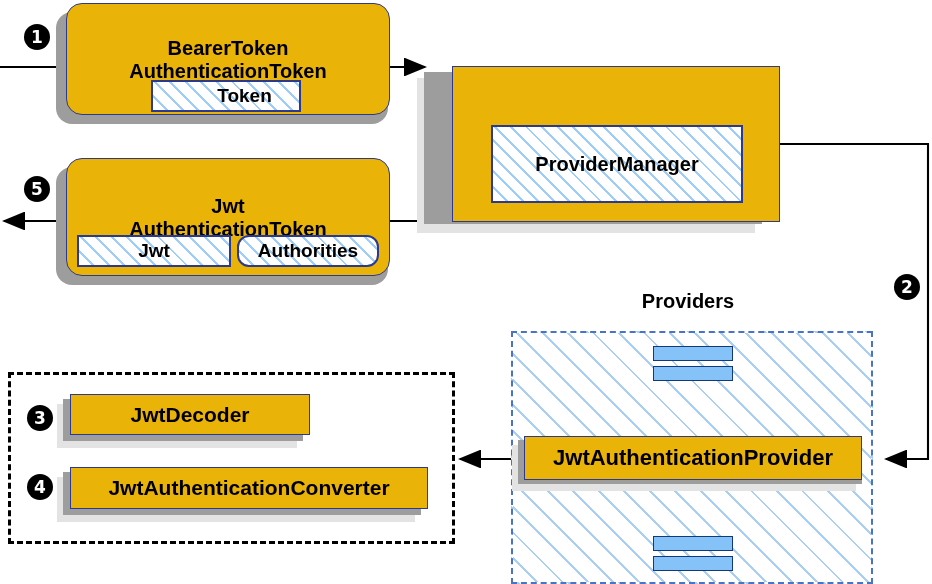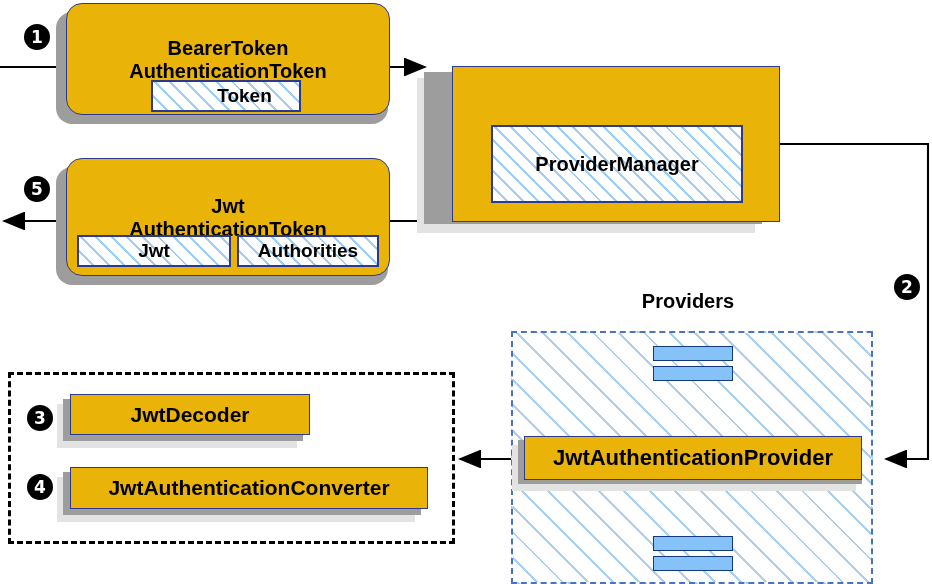--- a/index.html
+++ b/index.html
@@ -131,21 +131,21 @@
 
   <div class="abs shadow-dark rnd" style="left:56px;top:167px;width:332px;height:118px;"></div>
   <div class="abs node rnd" style="left:66px;top:158px;width:324px;height:118px;flex-direction:column;">
     <div class="title" style="font-size:20px;line-height:1.15;margin-top:2px;">
       <span>Jwt</span><br>
       <span>AuthenticationToken</span>
     </div>
     <div class="abs hatch" style="left:10px;top:76px;width:154px;height:32px;font-size:19px;">
       <span>Jwt</span>
     </div>
-    <div class="abs hatch" style="left:170px;top:76px;width:142px;height:32px;font-size:19px;">
+    <div class="abs hatch" style="left:170px;top:76px;width:142px;height:32px;font-size:19px;border-radius:12px;">
       <span>Authorities</span>
     </div>
   </div>
 
   <div class="abs shadow-light" style="left:417px;top:78px;width:338px;height:155px;"></div>
   <div class="abs shadow-dark" style="left:424px;top:72px;width:338px;height:152px;"></div>
   <div class="abs node" style="left:432px;top:66px;width:328px;height:156px;flex-direction:column;margin-left:20px;">
     <div class="title" style="font-size:20px;margin-top:8px;">AuthenticationManager</div>
     <div class="abs hatch" style="left:38px;top:58px;width:252px;height:78px;font-size:20px;">
       <span>ProviderManager</span>

